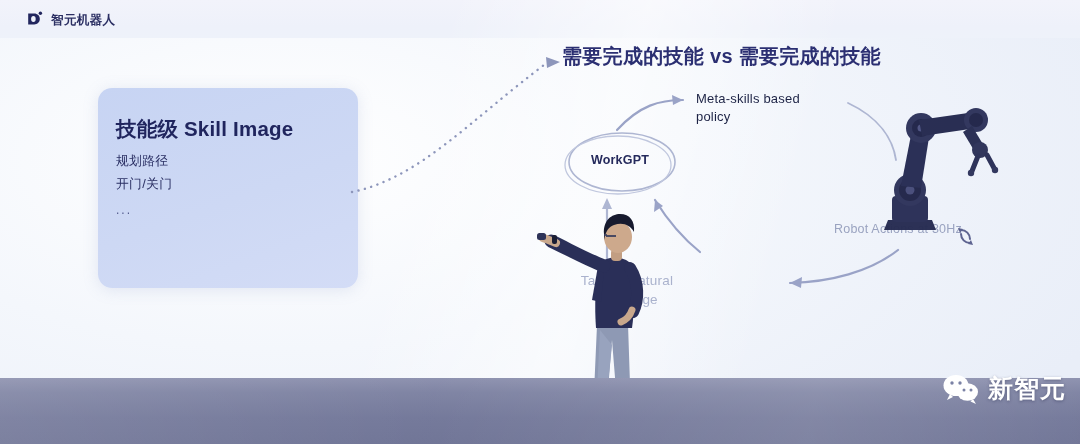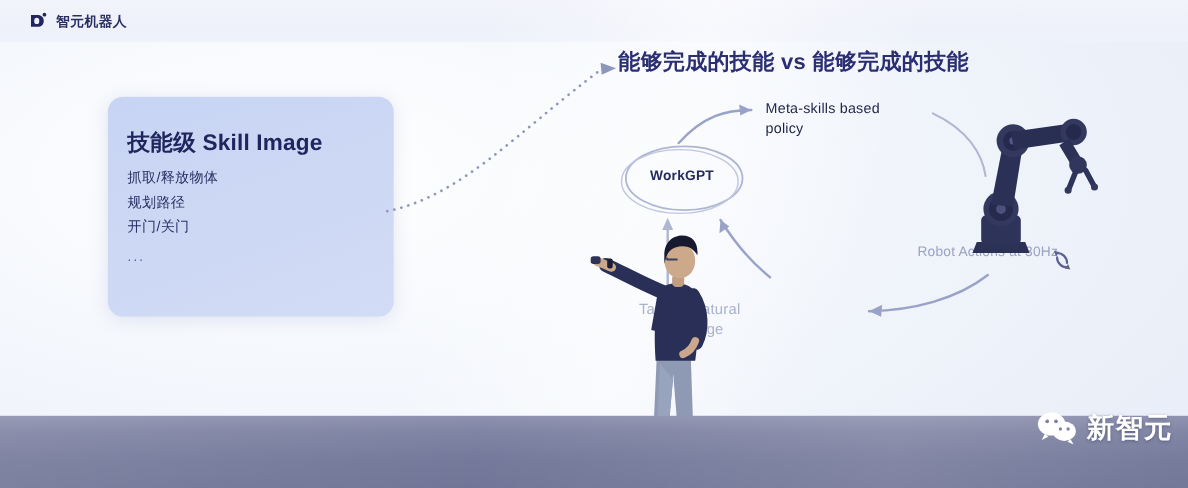--- a/index.html
+++ b/index.html
@@ -99,28 +99,27 @@
       <path d="M3.2 4.6h6.0c3.3 0 5.6 2.3 5.6 5.4s-2.3 5.4-5.6 5.4H3.2z" fill="#22265e"></path>
       <ellipse cx="8.4" cy="10.0" rx="2.3" ry="2.9" fill="#eef1fa"></ellipse>
       <circle cx="15.4" cy="4.3" r="1.7" fill="#22265e"></circle>
     </svg>
     <span class="brand-text">智元机器人</span>
   </div>
 
   <div class="skill-card">
     <div class="skill-title">技能级 Skill Image</div>
     <div class="skill-list">
-      <div class="skill-item">抓取/释放物体</div>
       <div class="skill-item">规划路径</div>
       <div class="skill-item">开门/关门</div>
       <div class="skill-item ellipsis">...</div>
     </div>
   </div>
 
-  <div class="headline">能够完成的技能 vs 能够完成的技能</div>
+  <div class="headline">需要完成的技能 vs 需要完成的技能</div>
 
   <div class="dlabel lbl-meta">Meta-skills based policy</div>
   <div class="dlabel lbl-robot">Robot Actions at 30Hz</div>
   <div class="dlabel lbl-task">Task in Natural Language</div>
   <div class="workgpt-text">WorkGPT</div>
 
   <svg class="overlay" viewBox="0 0 1080 444">
 
     <path d="M352,192 C420,178 470,120 548,62" fill="none" stroke="#8d96bb" stroke-width="2.4" stroke-linecap="round" stroke-dasharray="0.1 6.5"></path>
     <path d="M546,57 l14,5 -13,6 z" fill="#8d96bb"></path>

